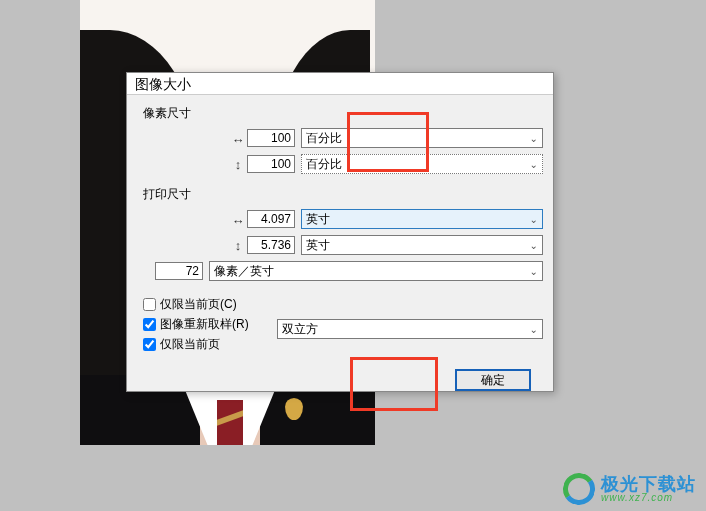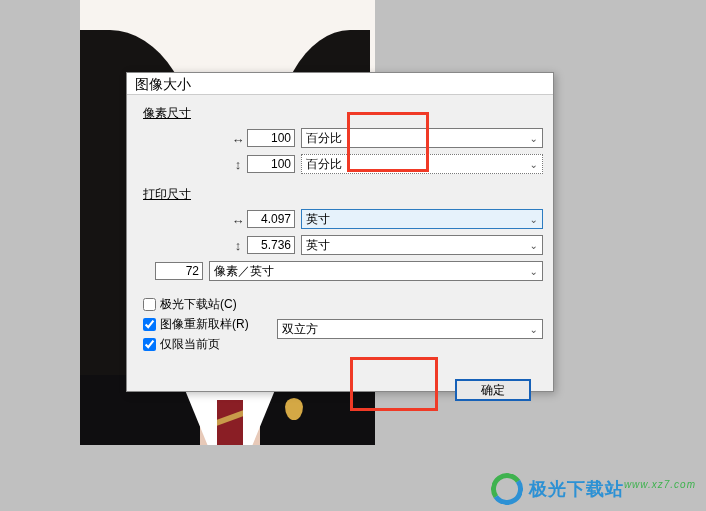--- a/index.html
+++ b/index.html
@@ -87,21 +87,20 @@
     border-bottom: 1px solid #ccc;
     padding: 3px 8px;
     font-size: 14px;
   }
 
   .body-area { padding: 6px 10px 10px 10px; }
 
   .section-label {
     font-size: 12px;
     margin: 4px 0 4px 6px;
-    text-decoration: underline;
   }
 
   .row {
     display: flex;
     align-items: center;
     height: 24px;
     margin-bottom: 2px;
   }
   .row-label {
     width: 92px;
@@ -163,21 +162,20 @@
     border: 1px solid #7a7a7a;
     background: #fff;
     display: flex;
     align-items: center;
     justify-content: space-between;
     padding: 0 4px;
     font-size: 12px;
   }
 
   .button-row {
-    margin-top: 10px;
     display: flex;
     justify-content: flex-end;
     padding-right: 12px;
   }
   .btn {
     width: 76px; height: 22px;
     border: 1px solid #7a7a7a;
     background: #e9e9e9;
     font-size: 12px;
     display: flex;
@@ -215,21 +213,21 @@
     transform: rotate(10deg);
   }
   .wm-logo .arc2 {
     position: absolute; inset: 0;
     border: 5px solid #2d91d4;
     border-left-color: transparent;
     border-top-color: transparent;
     border-radius: 50%;
     transform: rotate(10deg);
   }
-  .wm-text { display: flex; line-height: 1; }
+  .wm-text { display: flex; flex-direction: column; line-height: 1; }
   .wm-cn { color: #2d91d4; font-size: 18px; font-weight: 600; letter-spacing: 1px; }
   .wm-url { color: #3fb24f; font-size: 10px; font-style: italic; letter-spacing: 1px; }
 </style>
 </head>
 <body>
 
 <div class="photo-bg">
   <div class="hair-left"></div>
   <div class="hair-right"></div>
   <div class="shoulders"></div>
@@ -295,21 +293,21 @@
       <div class="unit-select">
         <span>像素／英寸</span>
         <span class="chev">⌄</span>
       </div>
     </div>
 
     <div style="height:8px;"></div>
 
     <div class="checkbox-row">
       <input type="checkbox" style="">
-      <span>极光下载站(C)</span>
+      <span>仅限当前页(C)</span>
     </div>
     <div class="checkbox-row">
       <input type="checkbox" checked="" style="">
       <span>图像重新取样(R)</span>
     </div>
     <div class="checkbox-row">
       <input type="checkbox" checked="" style="">
       <span>仅限当前页</span>
     </div>
 

